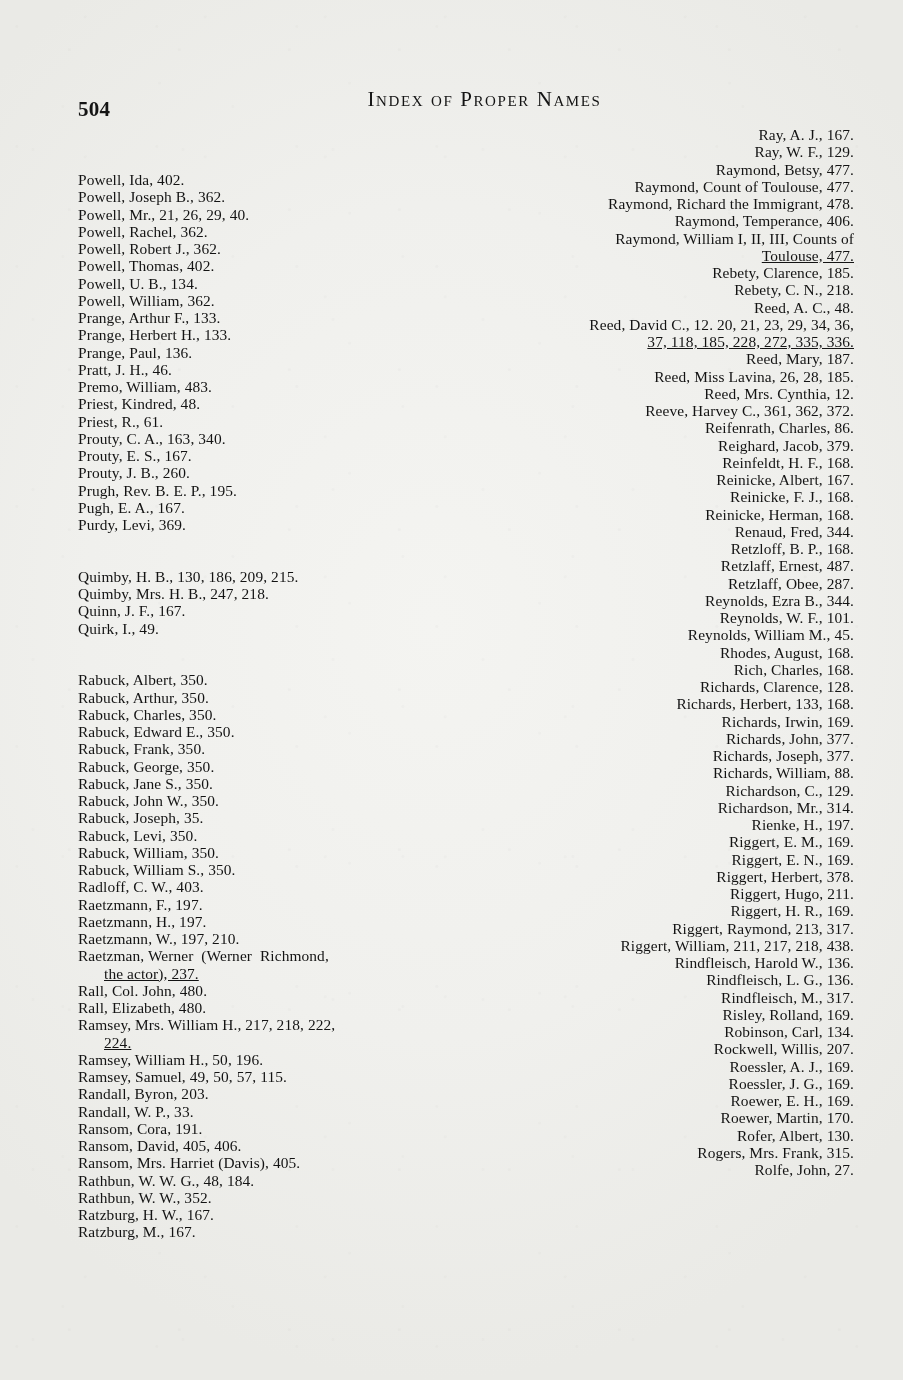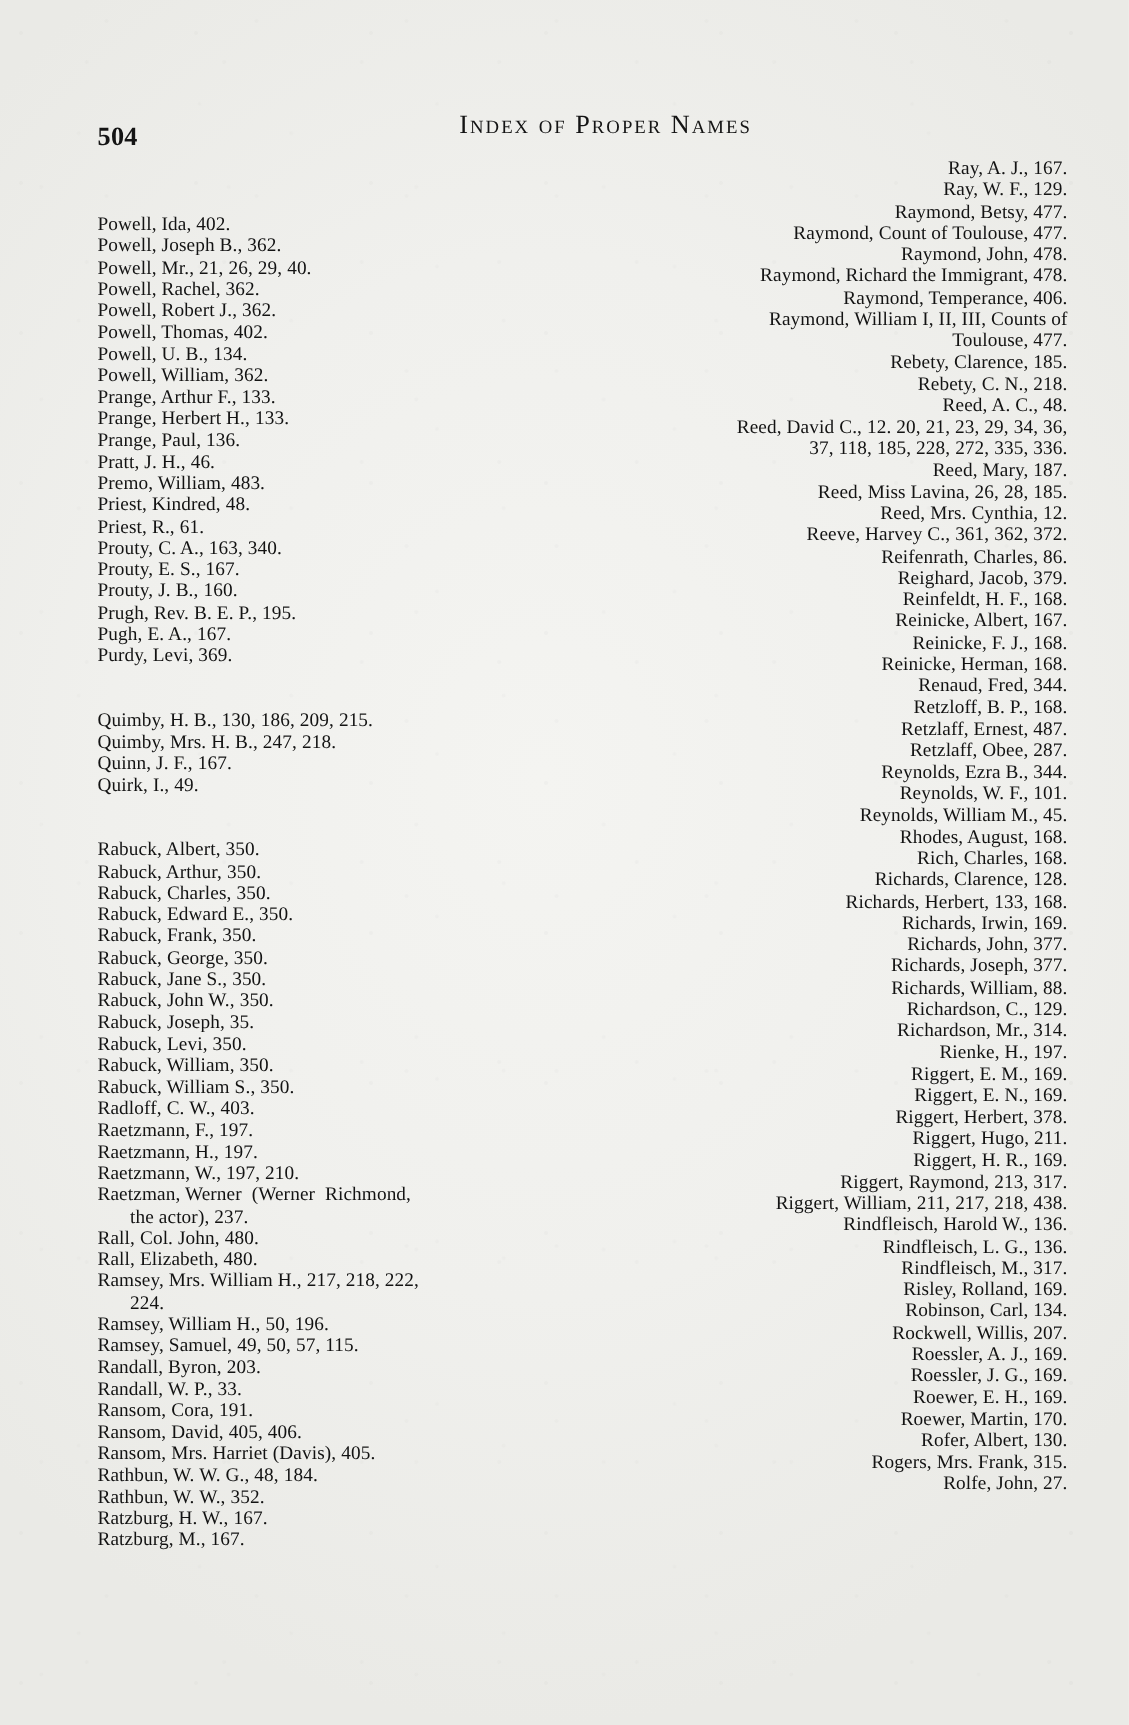--- a/index.html
+++ b/index.html
@@ -94,20 +94,21 @@
     font-size: 15.4px;
     line-height: 17.25px;
     white-space: pre-wrap;
     color: #131313;
     letter-spacing: 0.1px;
     text-indent: 0;
   }
   .entry .cont {
     display: block;
     padding-left: 26px;
+    text-decoration: underline;
   }
   .gap-big {
     height: 34.5px;
   }
 
   
   .entry { text-rendering: optimizeLegibility; }
 </style>
 </head>
 <body>
@@ -133,21 +134,21 @@
         <div class="entry">Powell, William, 362.</div>
         <div class="entry">Prange, Arthur F., 133.</div>
         <div class="entry">Prange, Herbert H., 133.</div>
         <div class="entry">Prange, Paul, 136.</div>
         <div class="entry">Pratt, J. H., 46.</div>
         <div class="entry">Premo, William, 483.</div>
         <div class="entry">Priest, Kindred, 48.</div>
         <div class="entry">Priest, R., 61.</div>
         <div class="entry">Prouty, C. A., 163, 340.</div>
         <div class="entry">Prouty, E. S., 167.</div>
-        <div class="entry">Prouty, J. B., 160.</div>
+        <div class="entry">Prouty, J. B., 260.</div>
         <div class="entry">Prugh, Rev. B. E. P., 195.</div>
         <div class="entry">Pugh, E. A., 167.</div>
         <div class="entry">Purdy, Levi, 369.</div>
         <div class="gap-big"></div>
         <div class="entry">Quimby, H. B., 130, 186, 209, 215.</div>
         <div class="entry">Quimby, Mrs. H. B., 247, 218.</div>
         <div class="entry">Quinn, J. F., 167.</div>
         <div class="entry">Quirk, I., 49.</div>
         <div class="gap-big"></div>
         <div class="entry">Rabuck, Albert, 350.</div>
@@ -180,21 +181,20 @@
         <div class="entry">Rathbun, W. W. G., 48, 184.</div>
         <div class="entry">Rathbun, W. W., 352.</div>
         <div class="entry">Ratzburg, H. W., 167.</div>
         <div class="entry">Ratzburg, M., 167.</div>
       </div>
     <div class="col col-right">
         <div class="entry">Ray, A. J., 167.</div>
         <div class="entry">Ray, W. F., 129.</div>
         <div class="entry">Raymond, Betsy, 477.</div>
         <div class="entry">Raymond, Count of Toulouse, 477.</div>
-        <div class="entry">Raymond, John, 478.</div>
         <div class="entry">Raymond, Richard the Immigrant, 478.</div>
         <div class="entry">Raymond, Temperance, 406.</div>
         <div class="entry">Raymond, William I, II, III, Counts of<span class="cont">Toulouse, 477.</span></div>
         <div class="entry">Rebety, Clarence, 185.</div>
         <div class="entry">Rebety, C. N., 218.</div>
         <div class="entry">Reed, A. C., 48.</div>
         <div class="entry">Reed, David C., 12. 20, 21, 23, 29, 34, 36,<span class="cont">37, 118, 185, 228, 272, 335, 336.</span></div>
         <div class="entry">Reed, Mary, 187.</div>
         <div class="entry">Reed, Miss Lavina, 26, 28, 185.</div>
         <div class="entry">Reed, Mrs. Cynthia, 12.</div>

